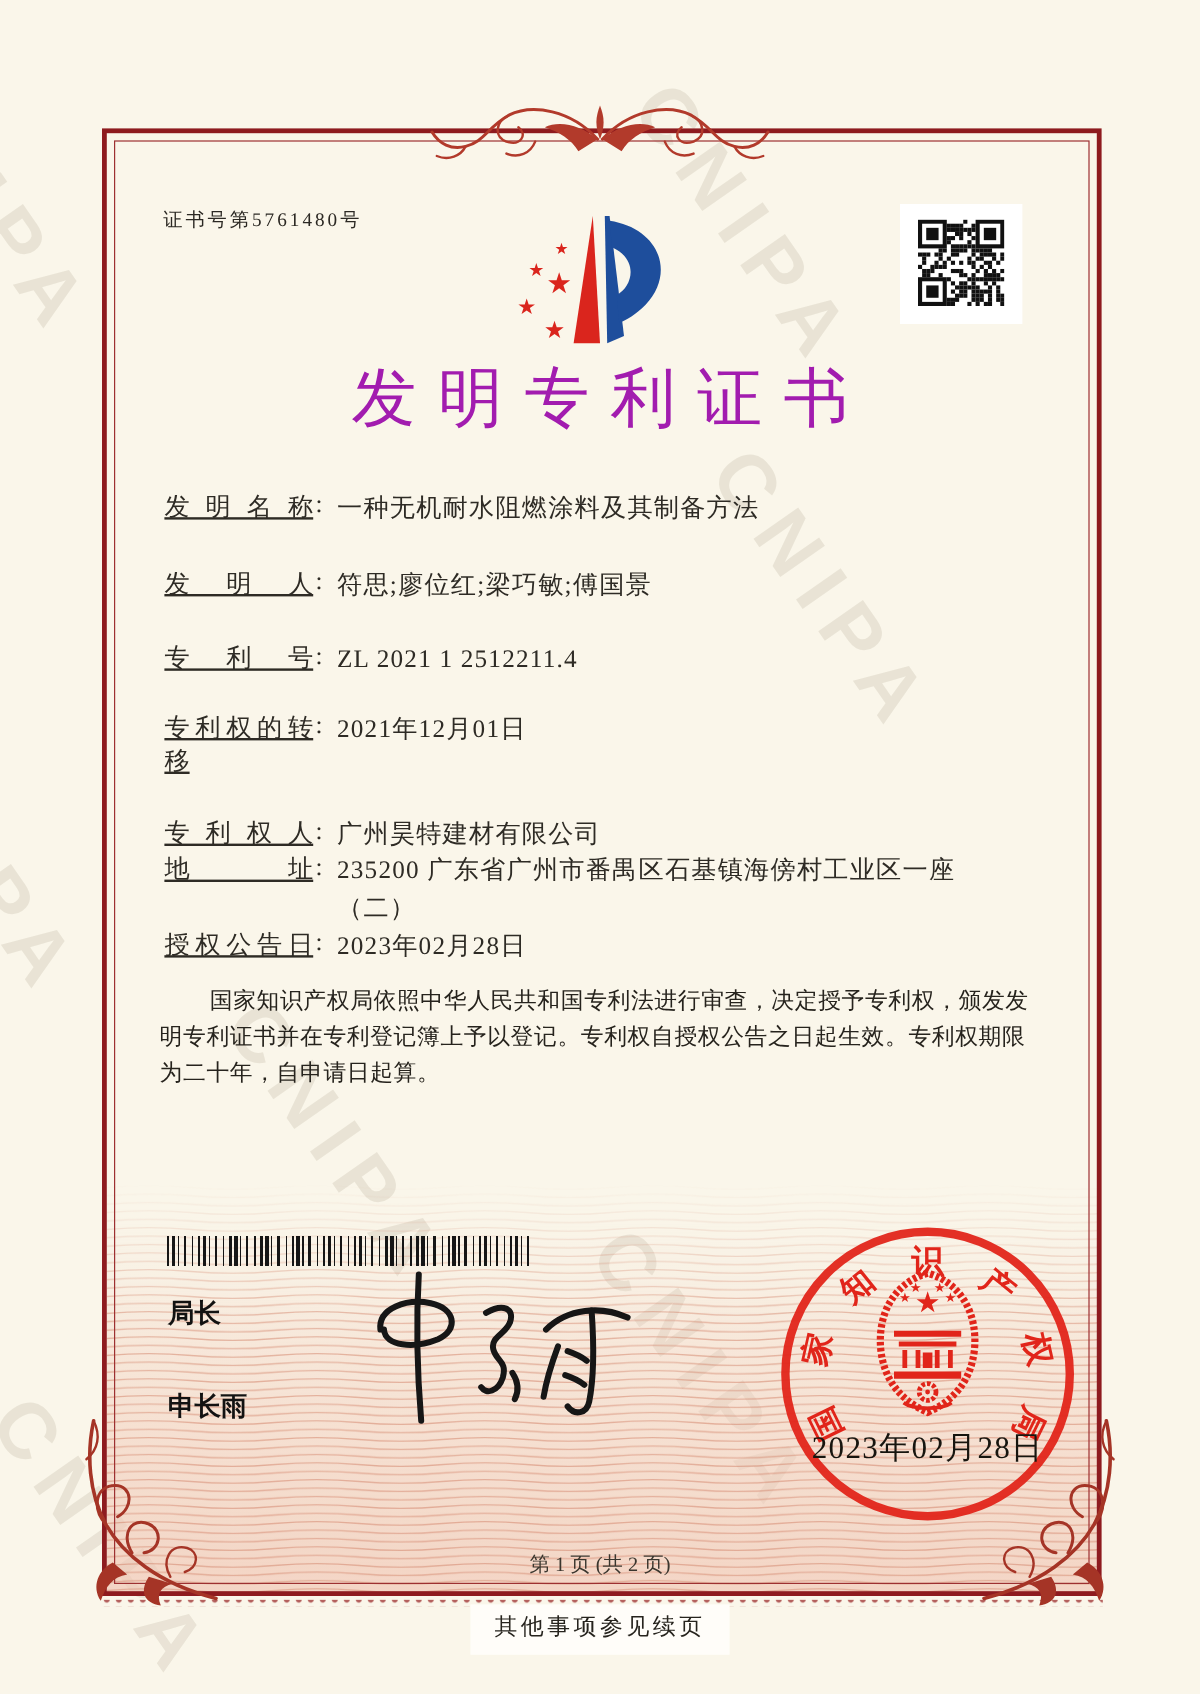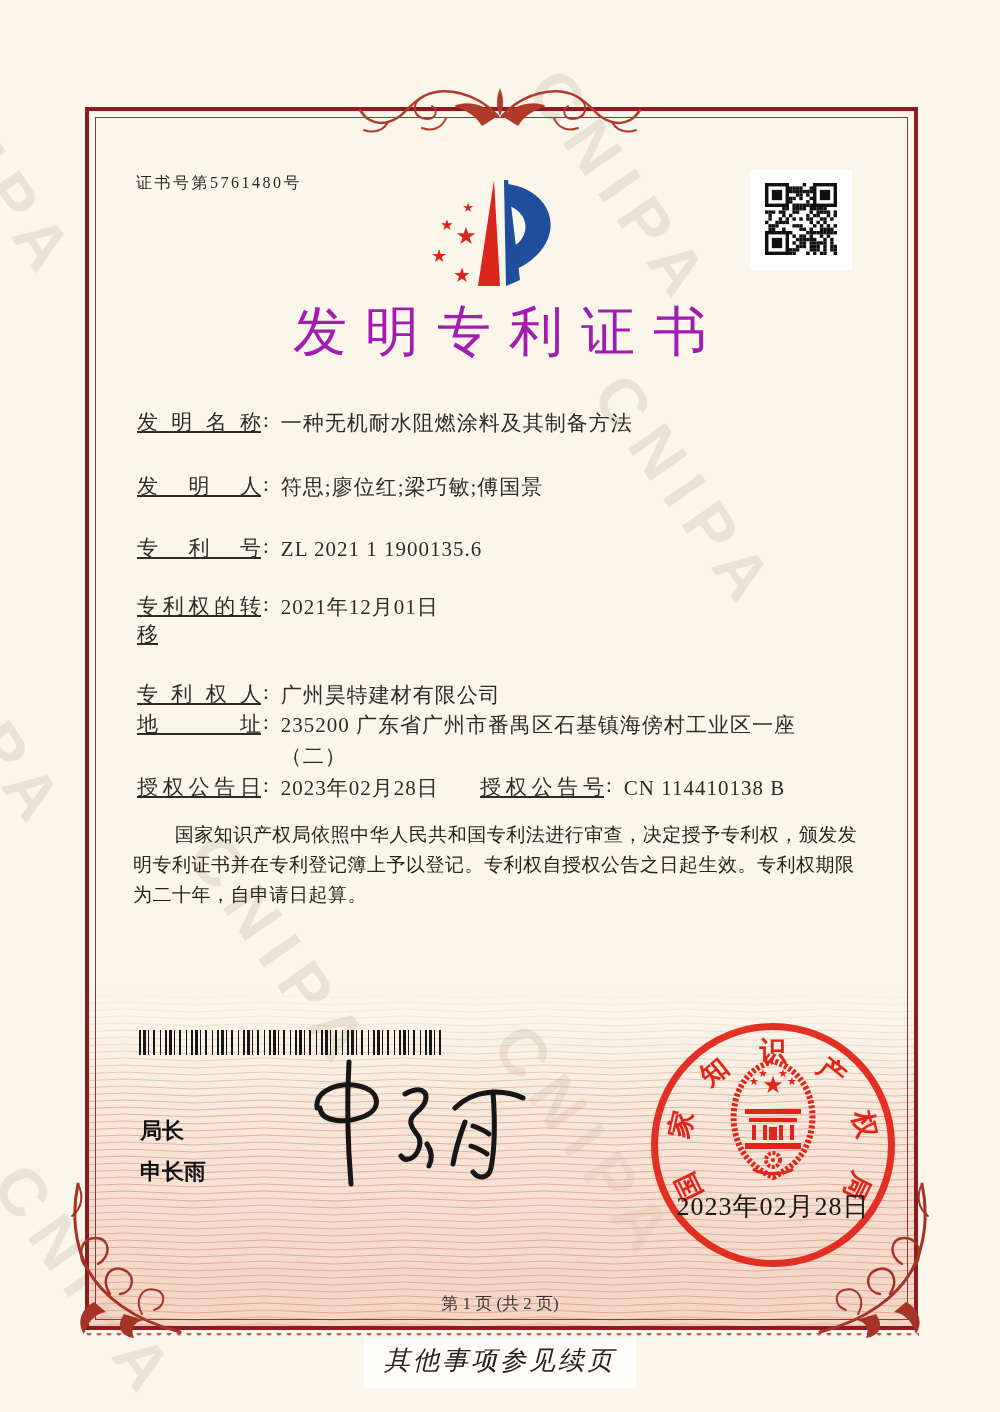--- a/index.html
+++ b/index.html
@@ -59,21 +59,21 @@
   .seal{left:649px;top:1021px;width:248px;height:248px;position:absolute;}
   .seal::before{content:"";position:absolute;inset:2px;border:7px solid #e1251a;border-radius:50%;opacity:.95;}
   .ray{position:absolute;inset:0;display:flex;justify-content:center;align-items:flex-start;padding-top:12px;box-sizing:border-box;}
   .ray span{font-size:27px;font-weight:bold;color:#e1251a;font-family:"Liberation Serif","DejaVu Serif",serif;}
   .emblem{position:absolute;left:72px;top:36px;}
   .seal-date{position:absolute;left:0;right:0;top:168px;text-align:center;
              font-size:26px;color:#17150f;letter-spacing:1px;}
 
   .page-num{left:0;right:0;top:1292px;text-align:center;font-size:17px;color:#3a362e;position:absolute;}
   .note-box{left:50%;top:1337px;transform:translateX(-50%);background:#fffdf9;
-            padding:6px 20px 10px;font-size:26px;letter-spacing:3px;color:#26231d;position:absolute;font-style:italic;}
+            padding:6px 20px 10px;font-size:19px;letter-spacing:3px;color:#26231d;position:absolute;}
 
   .ornament{position:absolute;pointer-events:none;}
 </style>
 </head>
 <body>
 
 <span class="wm" style="left:-60px;top:30px">CNIPA</span>
 <span class="wm" style="left:575px;top:55px">CNIPA</span>
 <span class="wm" style="left:640px;top:360px">CNIPA</span>
 <span class="wm" style="left:-70px;top:580px">CNIPA</span>
@@ -315,45 +315,42 @@
     </svg>
 </div>
 
 <div class="row" style="top:408px">
   <span class="flabel">发 明 名 称</span><span class="colon">:</span><span class="fvalue">一种无机耐水阻燃涂料及其制备方法</span>
 </div>
 <div class="row" style="top:472px">
   <span class="flabel">发 明 人</span><span class="colon">:</span><span class="fvalue">符思;廖位红;梁巧敏;傅国景</span>
 </div>
 <div class="row" style="top:534px">
-  <span class="flabel">专 利 号</span><span class="colon">:</span><span class="fvalue">ZL 2021 1 1900135.6</span>
+  <span class="flabel">专 利 号</span><span class="colon">:</span><span class="fvalue">ZL 2021 1 2512211.4</span>
 </div>
 <div class="row" style="top:592px">
   <span class="flabel">专利权的转移</span><span class="colon">:</span><span class="fvalue">2021年12月01日</span>
 </div>
 <div class="row" style="top:680px">
   <span class="flabel">专 利 权 人</span><span class="colon">:</span><span class="fvalue">广州昊特建材有限公司</span>
 </div>
 <div class="row" style="top:710px">
   <span class="flabel">地 址</span><span class="colon">:</span><span class="fvalue wrap">235200 广东省广州市番禺区石基镇海傍村工业区一座（二）</span>
 </div>
 <div class="row" style="top:773px">
   <span class="flabel">授权公告日</span><span class="colon">:</span><span class="fvalue">2023年02月28日</span>
-  <span class="grp2">
-    <span class="flabel">授权公告号</span><span class="colon">:</span><span class="fvalue">CN 114410138 B</span>
-  </span>
 </div>
 
 <div class="paras">
   <p>国家知识产权局依照中华人民共和国专利法进行审查，决定授予专利权，颁发发明专利证书并在专利登记簿上予以登记。专利权自授权公告之日起生效。专利权期限为二十年，自申请日起算。</p>
 </div>
 
 <div class="barcode"></div>
 
-<div class="signer" style="top:1116px">局长</div>
+<div class="signer" style="top:1080px">局长</div>
 <div class="signer" style="top:1157px">申长雨</div>
 
 <svg class="sig-svg" width="250" height="135" viewBox="0 0 250 135">
   <g fill="none" stroke="#161616" stroke-width="5" stroke-linecap="round">
     <path d="M62,6 C60,40 60,80 64,128"></path>
     <path d="M30,52 C28,34 52,26 72,30 C92,34 96,52 78,60 C58,68 34,66 33,52"></path>
     <path d="M118,38 C132,30 142,34 138,46 C134,56 122,58 124,68 C126,78 136,78 132,92 C128,104 118,106 114,100"></path>
     <path d="M140,88 C144,94 146,102 142,110"></path>
     <path d="M168,52 C186,34 214,32 236,42"></path>
     <path d="M206,36 C208,64 208,92 204,112 C202,122 192,124 186,116"></path>

